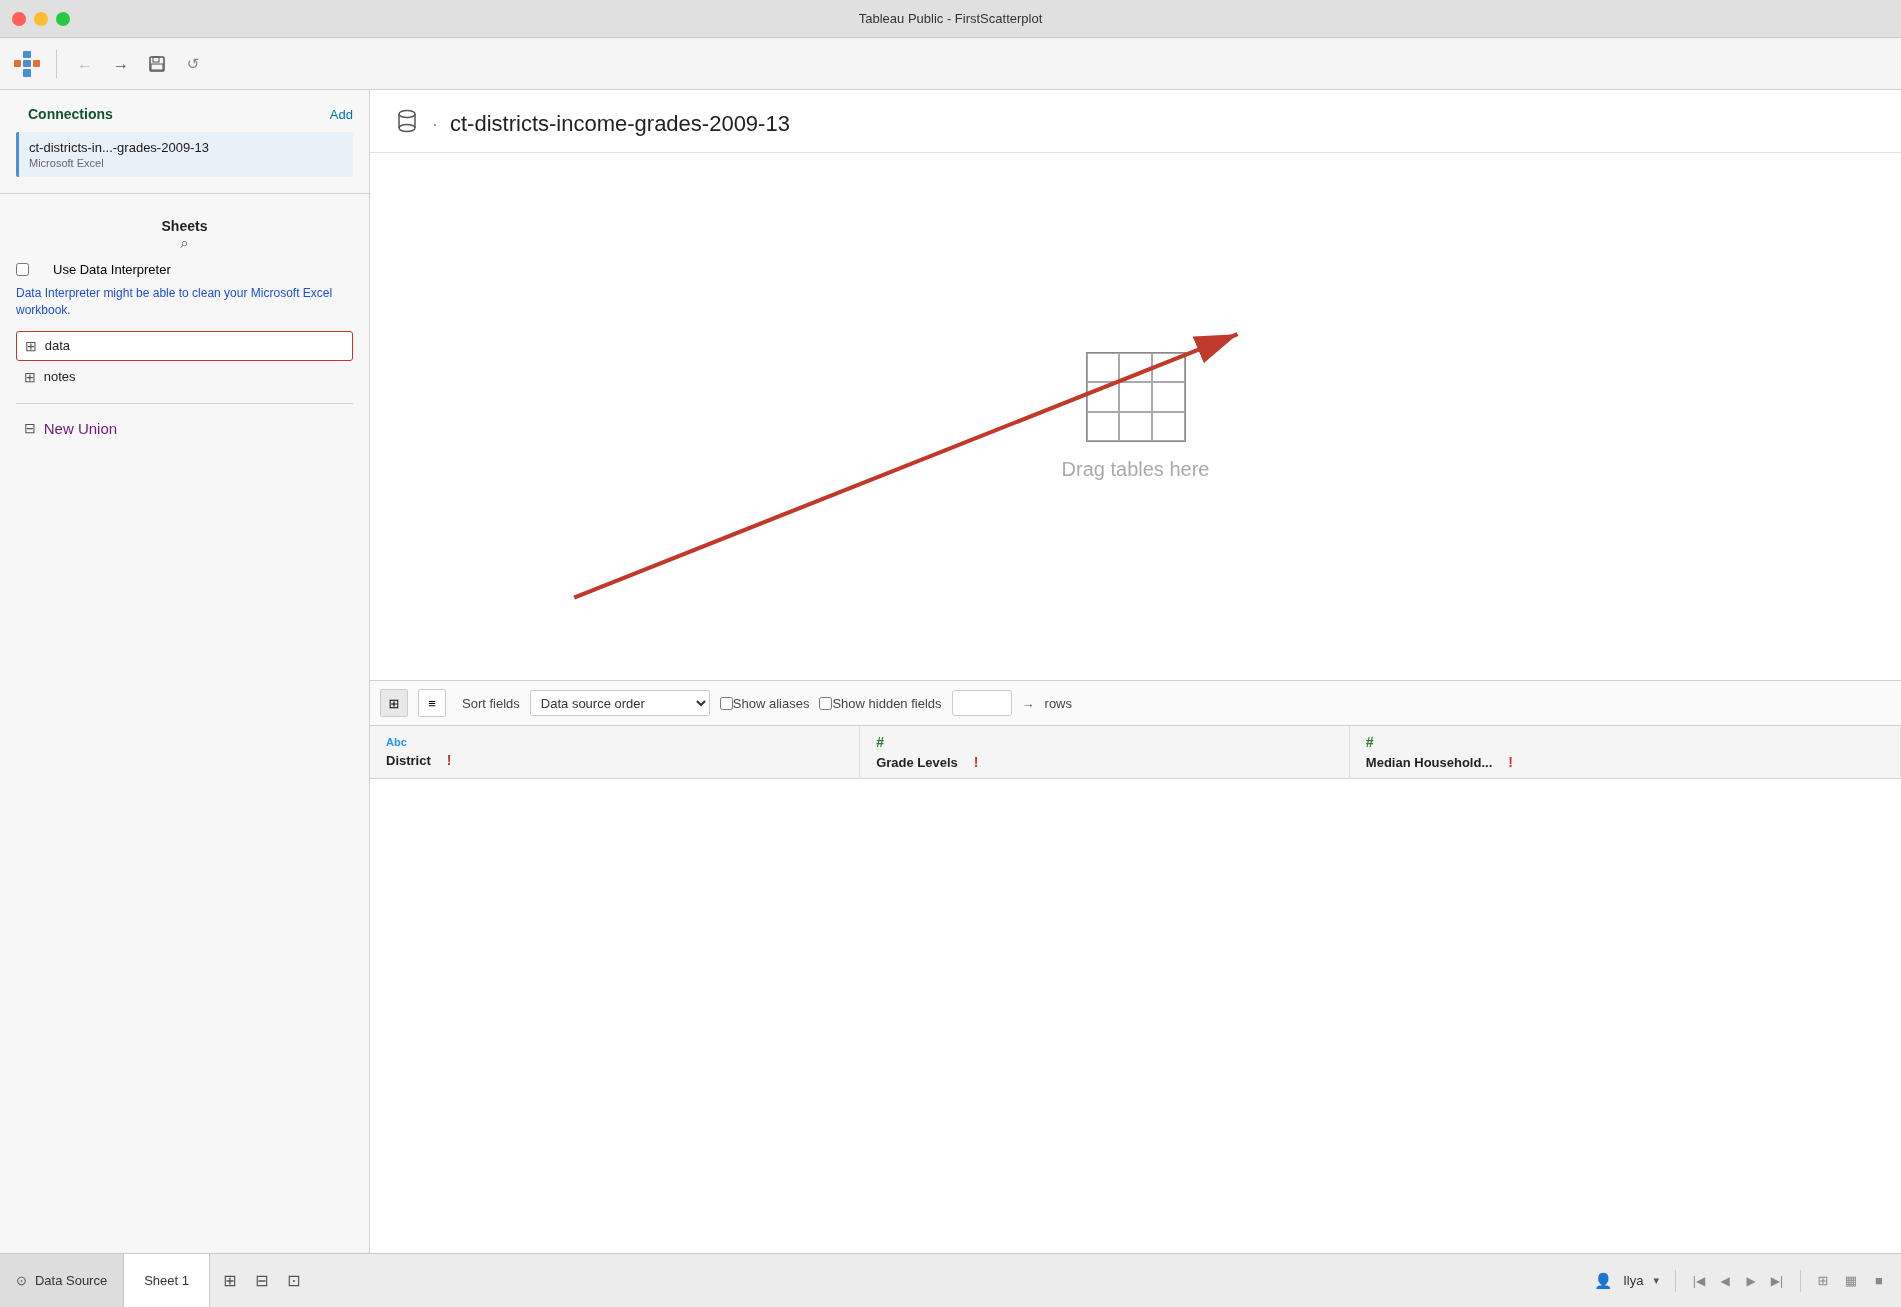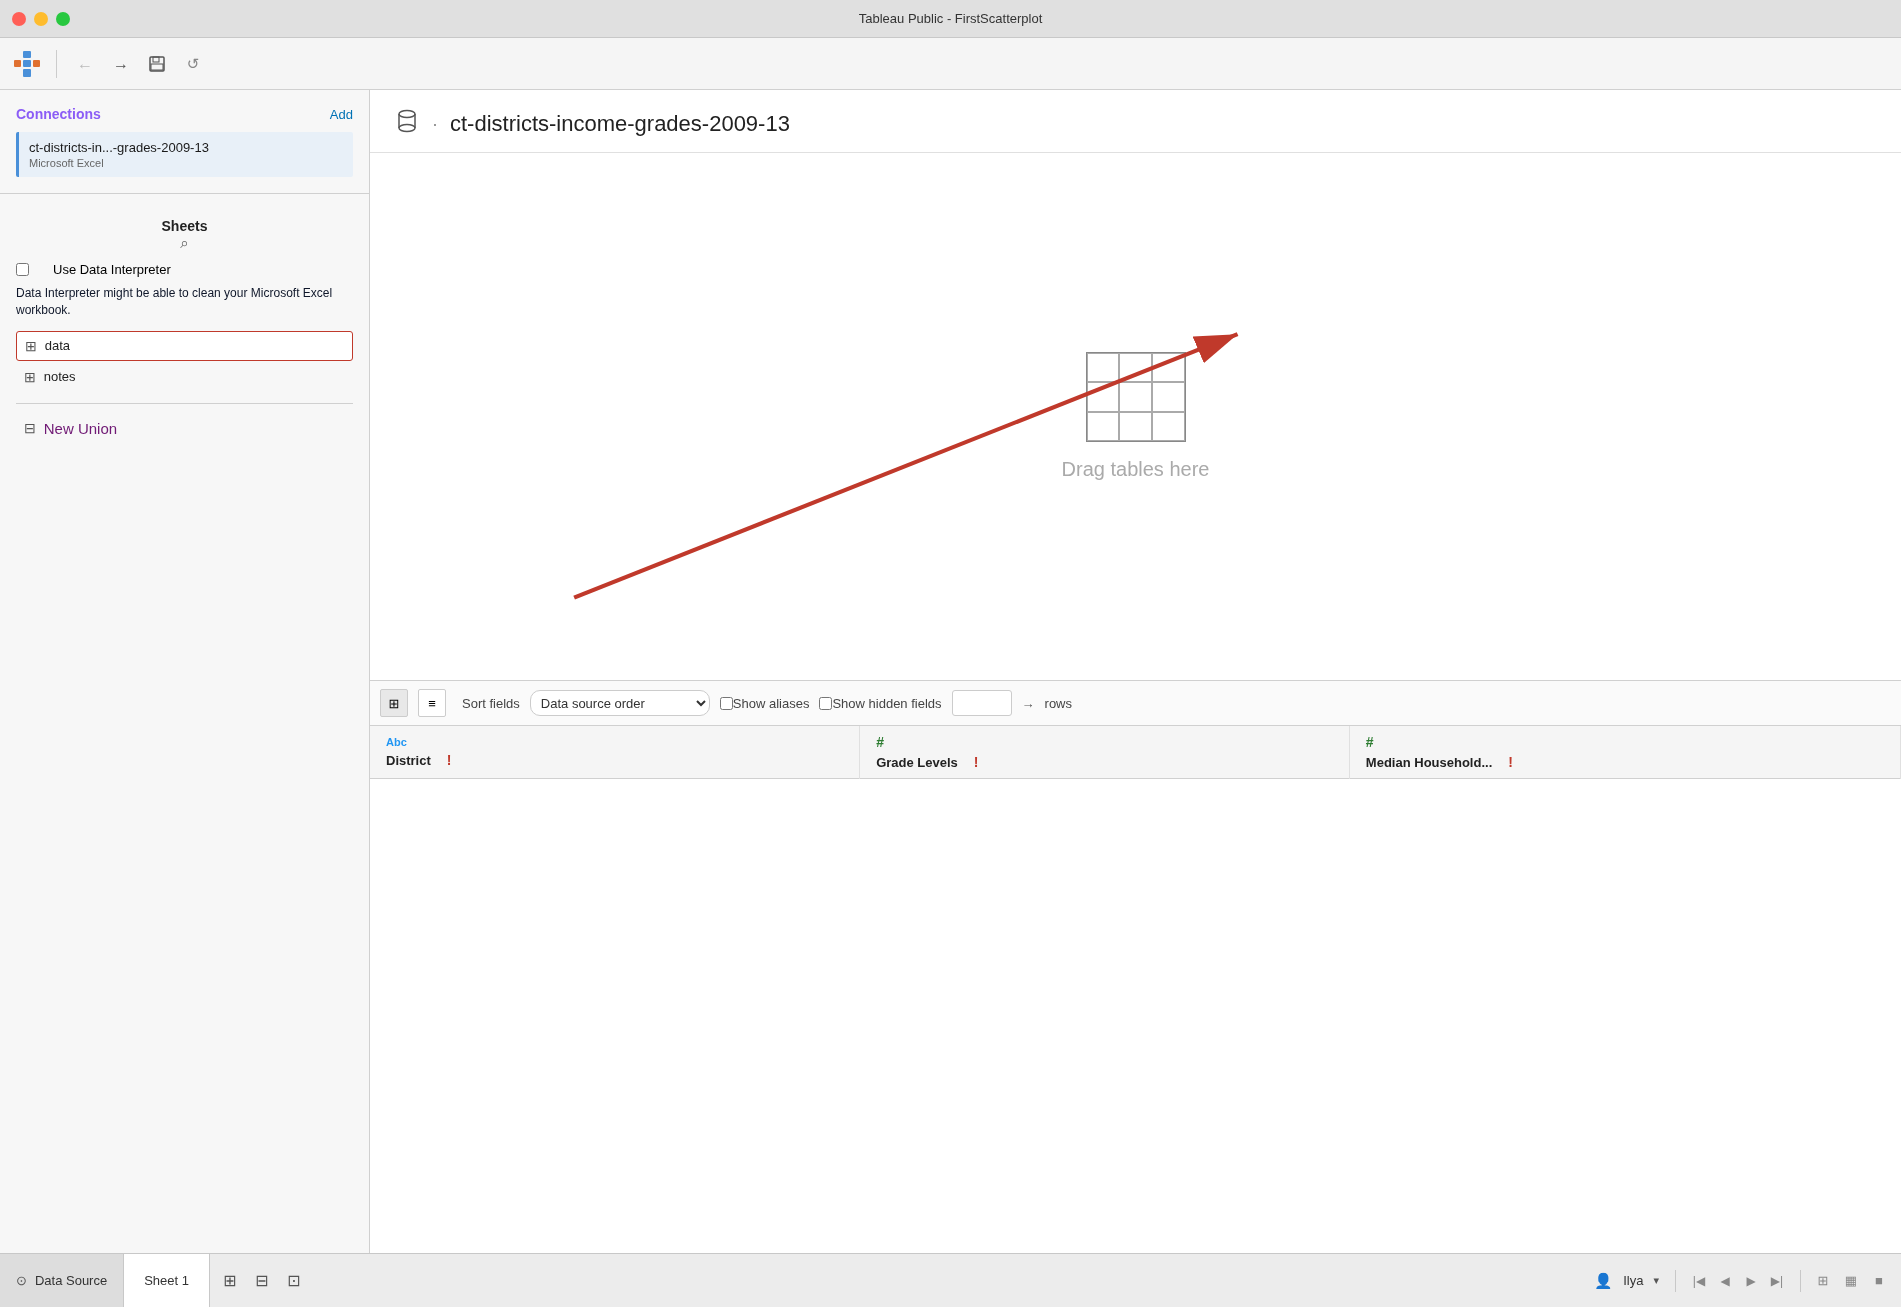--- a/index.html
+++ b/index.html
@@ -114,21 +114,22 @@
 
     .connections-header {
       display: flex;
       justify-content: space-between;
       align-items: center;
       margin-bottom: 10px;
     }
     .connections-title {
       font-weight: 700;
       font-size: 14px;
-      color: #8b5cf6;
+      color: #14532d;
+      margin-left: 12px;
     }
     .add-link {
       color: #0072b5;
       cursor: pointer;
       font-size: 13px;
     }
 
     .connection-item {
       background: #e8f0f8;
       border-left: 3px solid #4a90d9;
@@ -173,21 +174,21 @@
     }
 
     .interpreter-checkbox-row {
       display: flex;
       align-items: center;
       gap: 24px;
       margin-bottom: 8px;
     }
     .interpreter-desc {
       font-size: 12px;
-      color: #0f172a;
+      color: #1d4ed8;
       line-height: 1.4;
       margin-bottom: 12px;
       padding-left: 0;
     }
 
     .sheet-item {
       display: flex;
       align-items: center;
       gap: 8px;
       padding: 6px 8px;
@@ -324,21 +325,21 @@
 
     .sort-label {
       font-size: 13px;
       color: #444;
       margin-left: 6px;
     }
 
     .sort-dropdown {
       height: 26px;
       border: 1px solid #ccc;
-      border-radius: 10px;
+      border-radius: 2px;
       padding: 0 6px;
       font-size: 13px;
       background: white;
       color: #333;
       min-width: 180px;
     }
 
     .checkbox-label {
       display: flex;
       align-items: center;

